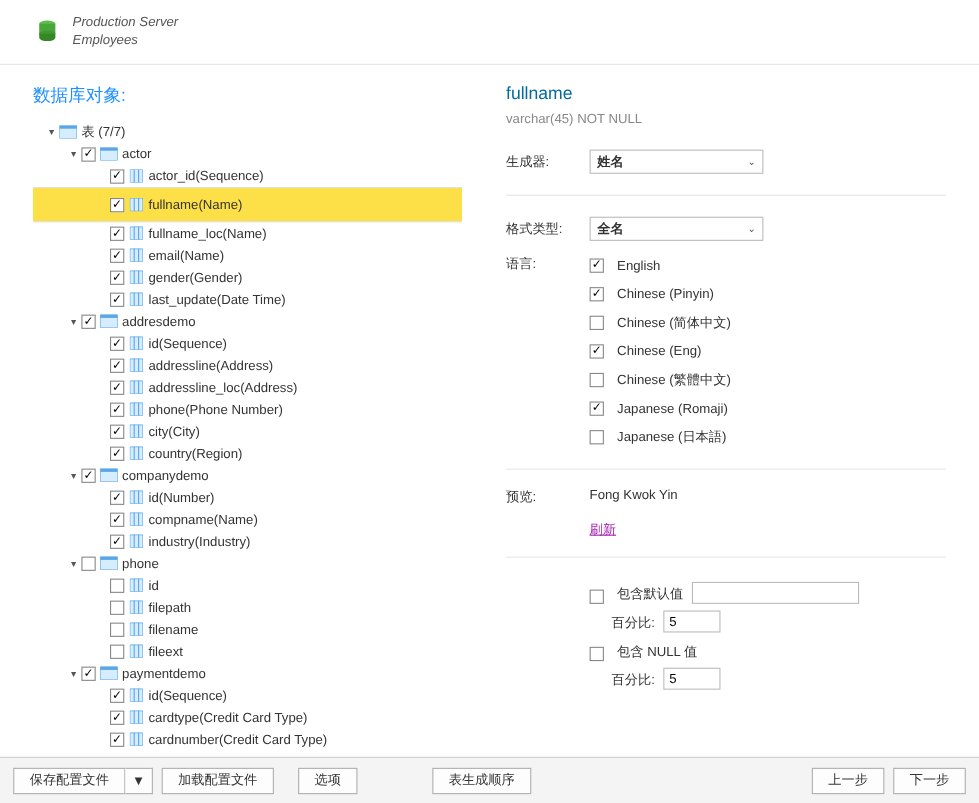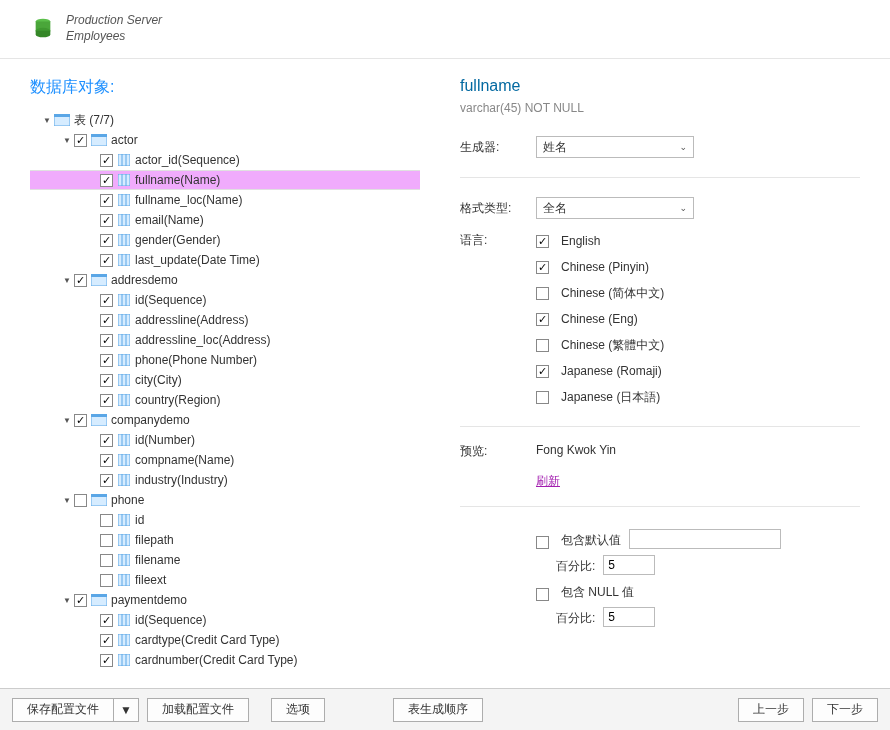--- a/index.html
+++ b/index.html
@@ -56,25 +56,25 @@
 .tree { }
 .tree-row {
   display: flex;
   align-items: center;
   height: 20px;
   padding: 0;
   cursor: default;
   white-space: nowrap;
 }
 .tree-row.selected {
-  background: #f0abfc;
+  background: #fde047;
   border: 1px solid #e0e0e0;
   border-left: none;
   border-right: none;
-  height: 20px;
+  height: 32px;
 }
 .indent { display: inline-block; }
 .arrow {
   width: 10px;
   display: inline-block;
   text-align: center;
   font-size: 9px;
   color: #555;
   margin-right: 2px;
 }
@@ -109,21 +109,21 @@
 .select {
   width: 158px;
   height: 22px;
   border: 1px solid #bbb;
   background: #fff;
   display: flex;
   align-items: center;
   justify-content: space-between;
   padding: 0 6px;
 }
-.select-text { color: #333; }
+.select-text { color: #333; font-weight: bold; }
 .select-caret { font-size: 9px; color: #555; }
 .divider {
   border: none;
   border-top: 1px solid #e5e5e5;
   margin: 16px 0;
 }
 .lang-item { display:flex; align-items:center; height: 26px; gap: 8px; }
 .preview-row { display:flex; align-items:flex-start; }
 .refresh-link { color:#a21caf; cursor:pointer; display:block; margin-top:16px;text-decoration:underline; }
 .opts { margin-left: 76px; }

